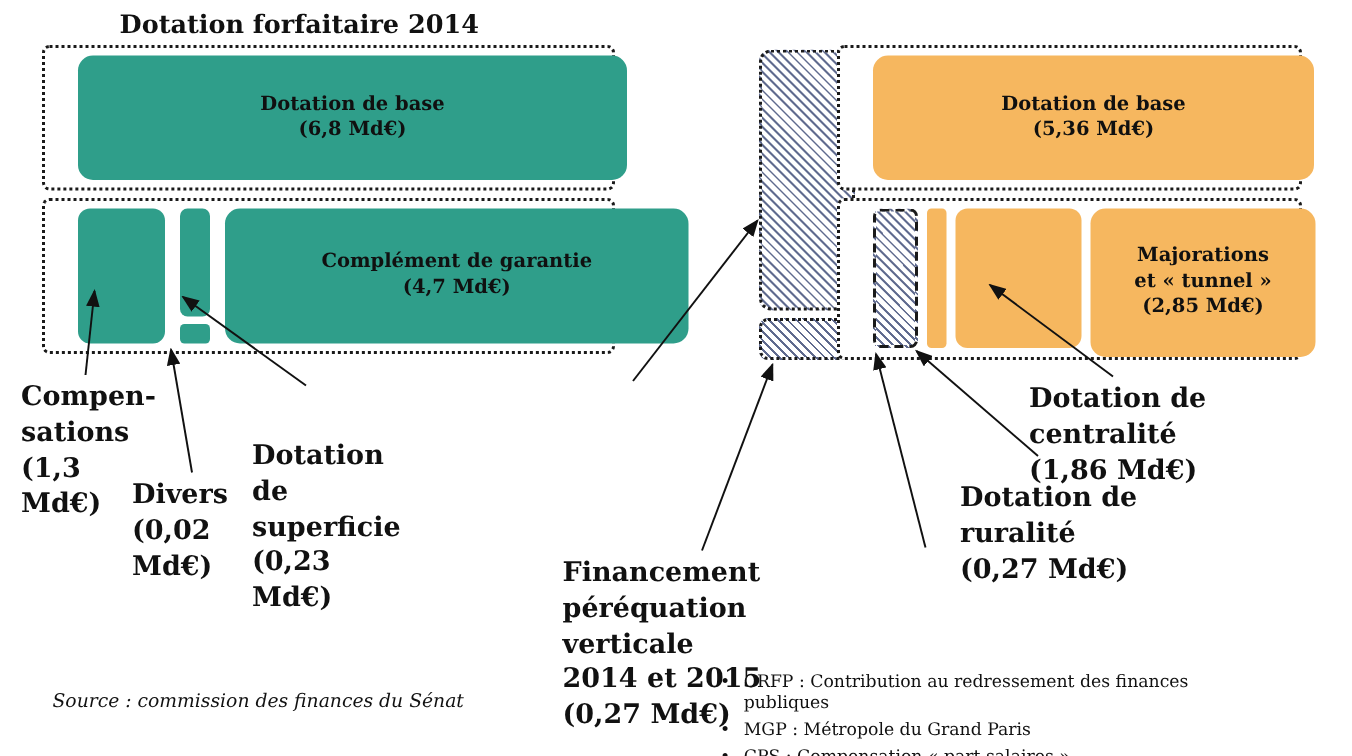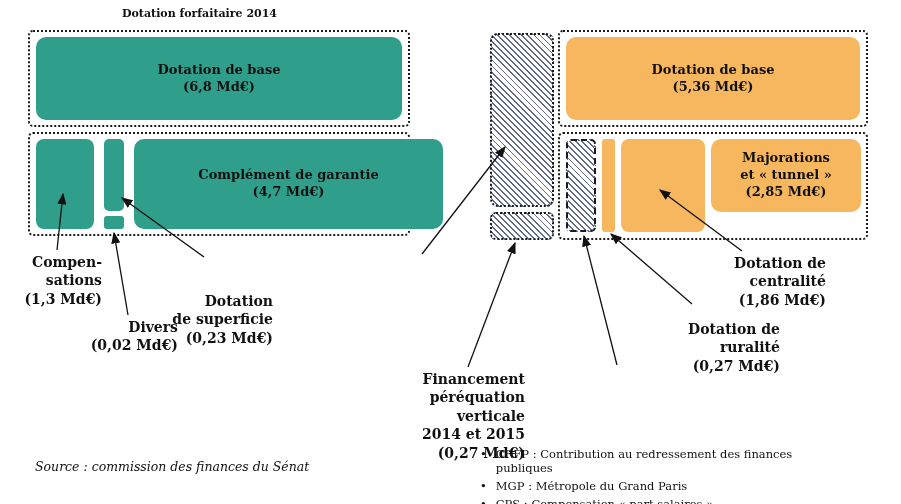--- a/index.html
+++ b/index.html
@@ -1,39 +1,39 @@
 <!DOCTYPE html>
 <html style="--teal: #2f9e8a; --orange: #f6b75f; --hatch: #5f6a8e;"><head>
 <meta charset="utf-8">
 <style>
   * { margin:0; padding:0; box-sizing:border-box; }
   html,body { background:#ffffff; }
   .canvas {
     position:relative; width:901px; height:504px; background:#fff;
     font-family:"DejaVu Serif", serif; color:#111; overflow:hidden;
   }
-  .title { position:absolute; font-weight:bold; font-size:11px; text-align:center; }
+  .title { position:absolute; font-weight:bold; font-size:17px; text-align:center; }
   .dotted { position:absolute; border:2px dotted #1a1a1a; border-radius:5px; background:#fff; }
   .block {
     position:absolute; display:flex; align-items:center; justify-content:center;
     text-align:center; font-weight:bold; font-size:13px; line-height:1.3;
-    white-space:pre-line; color:#101010;
+    white-space:pre-line; color:#101010;margin-left:16px;
   }
   .teal   { background:var(--teal);   border-radius:10px; }
   .orange { background:var(--orange); border-radius:10px; }
   .hatch  {
     background:repeating-linear-gradient(45deg,#ffffff 0px,#ffffff 3px,var(--hatch) 3px,var(--hatch) 4.3px);
     border:2px dotted #1a1a1a; border-radius:8px;
   }
   .hatch-dashed {
     background:repeating-linear-gradient(45deg,#ffffff 0px,#ffffff 3px,var(--hatch) 3px,var(--hatch) 4.3px);
     border:2px dashed #1a1a1a; border-radius:5px;
   }
   .lbl {
-    position:absolute; font-weight:bold; font-size:14px; text-align:right;
+    position:absolute; font-weight:bold; font-size:18px; text-align:left;
     line-height:1.32; white-space:pre-line;
   }
   .src { position:absolute; font-style:italic; font-size:12.5px; }
   .notes { position:absolute; font-size:11.5px; }
   .note { display:flex; gap:9px; margin-bottom:4px; }
   .arrows { position:absolute; left:0; top:0; width:901px; height:504px; pointer-events:none; }
 </style>
 </head>
 <body>
 
@@ -65,21 +65,21 @@
   <div class="block hatch" style="left:490px; top:212px; width:64px; height:28px; border-radius:6px;"></div>
 
   <div class="dotted" style="left:558px; top:30px; width:310px; height:97px;"></div>
   <div class="block orange" style="left:566px; top:37px; width:294px; height:83px;">Dotation de base
 (5,36 Md€)</div>
 
   <div class="dotted" style="left:558px; top:132px; width:310px; height:108px;"></div>
   <div class="block hatch-dashed" style="left:566px; top:139px; width:30px; height:93px;"></div>
   <div class="block orange" style="left:602px; top:139px; width:13px; height:93px; border-radius:3px;"></div>
   <div class="block orange" style="left:621px; top:139px; width:84px; height:93px; border-radius:8px;"></div>
-  <div class="block orange" style="left:711px; top:139px; width:150px; height:73px;">Majorations
+  <div class="block orange" style="left:711px; top:139px; width:150px; height:99px;">Majorations
 et « tunnel »
 (2,85 Md€)</div>
 
   <div class="lbl" style="left:375px; top:370px; width:150px;">Financement
 péréquation verticale
 2014 et 2015
 (0,27 Md€)</div>
   <div class="lbl" style="left:640px; top:320px; width:140px;">Dotation de ruralité
 (0,27 Md€)</div>
   <div class="lbl" style="left:686px; top:254px; width:140px;">Dotation de centralité

